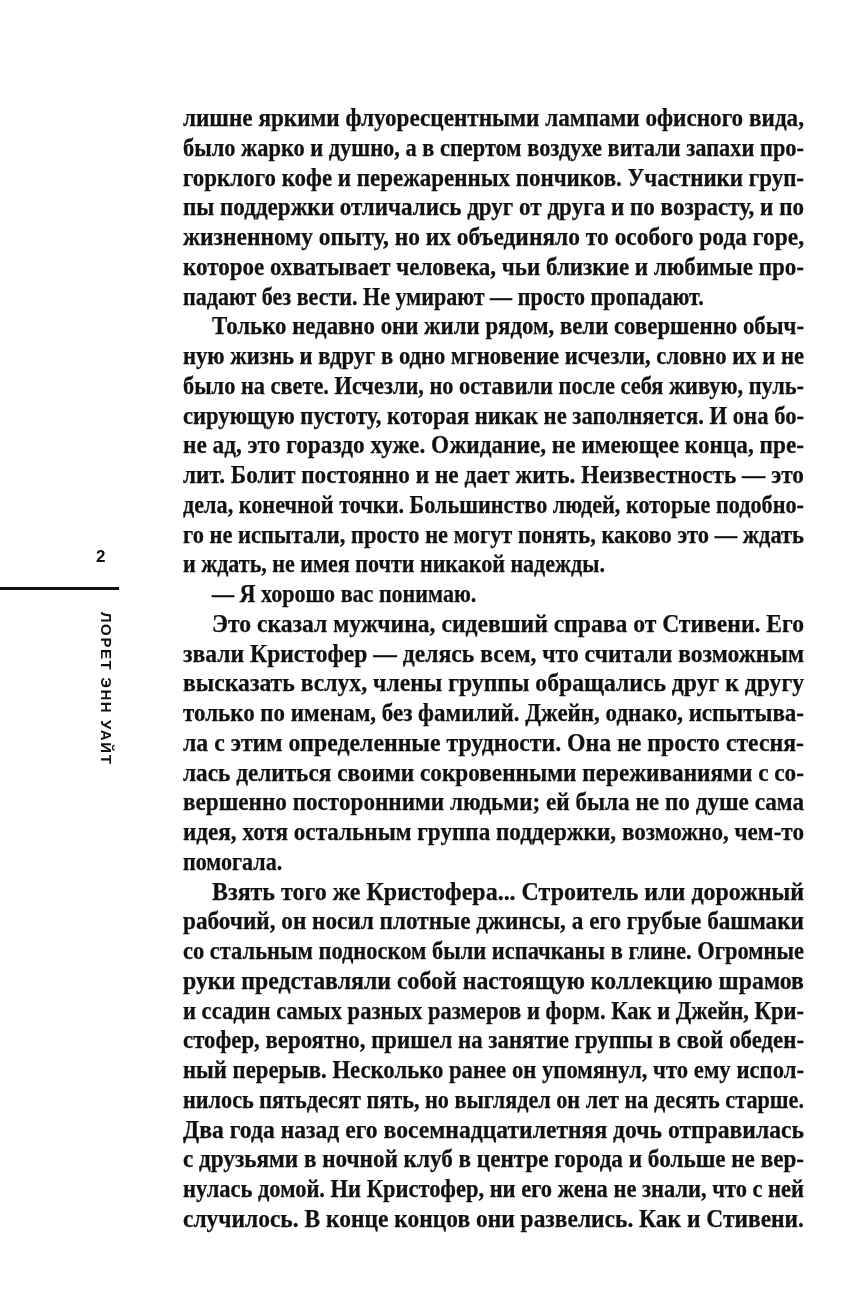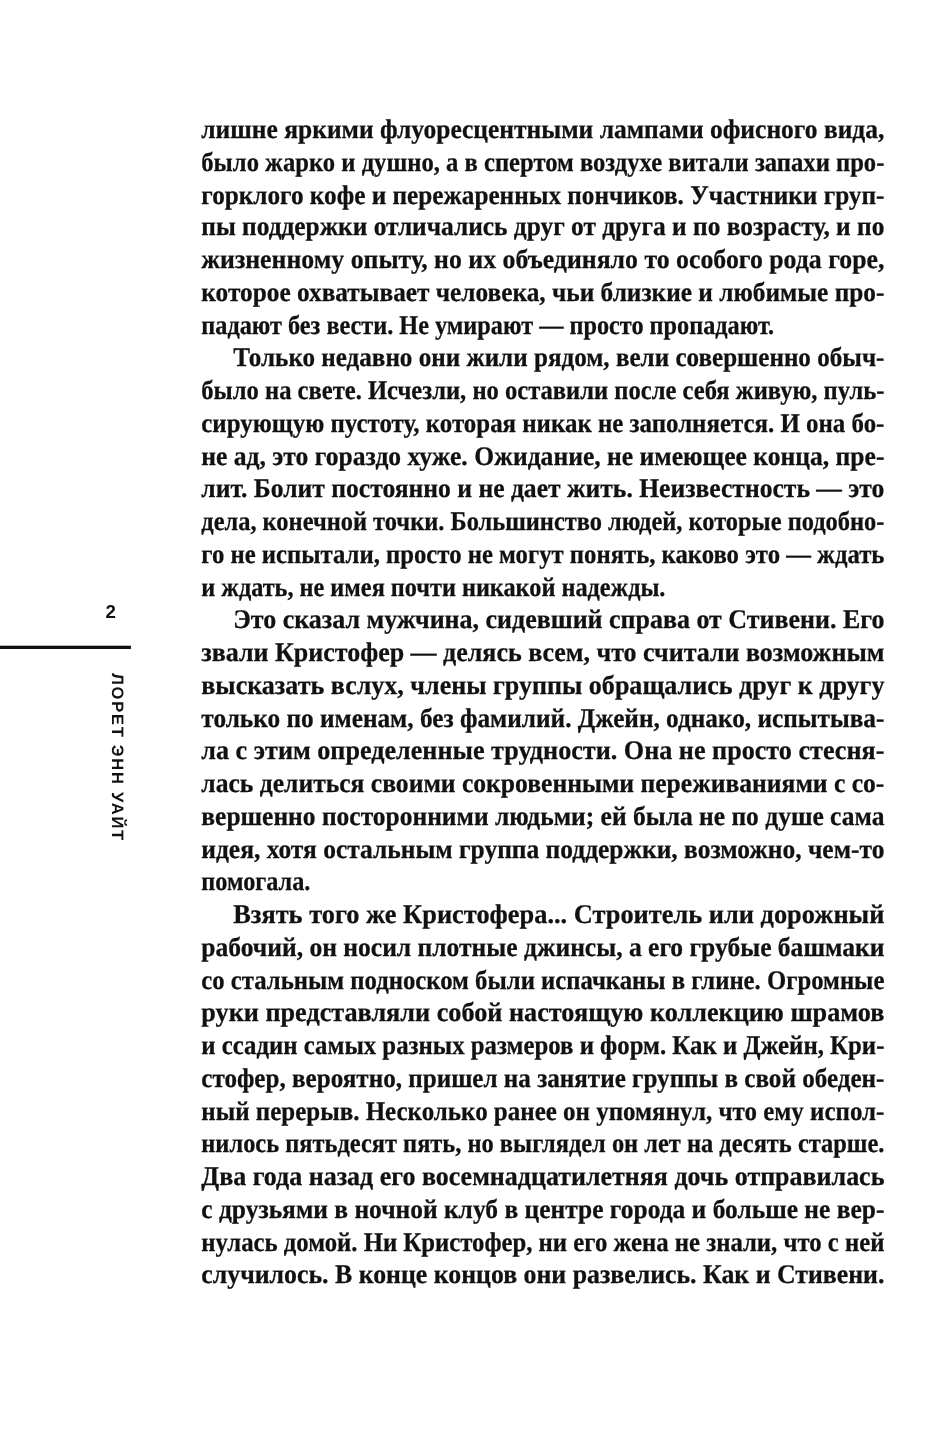--- a/index.html
+++ b/index.html
@@ -96,27 +96,29 @@
 
   <div class="text-block" id="text-block">
       <div class="line"><span class="inner" style="transform: scaleX(0.946331);">лишне яркими флуоресцентными лампами офисного вида,</span></div>
       <div class="line"><span class="inner" style="transform: scaleX(0.913739);">было жарко и душно, а в спертом воздухе витали запахи про-</span></div>
       <div class="line"><span class="inner" style="transform: scaleX(0.936365);">горклого кофе и пережаренных пончиков. Участники груп-</span></div>
       <div class="line"><span class="inner" style="transform: scaleX(0.941622);">пы поддержки отличались друг от друга и по возрасту, и по</span></div>
       <div class="line"><span class="inner" style="transform: scaleX(0.95741);">жизненному опыту, но их объединяло то особого рода горе,</span></div>
       <div class="line"><span class="inner" style="transform: scaleX(0.939419);">которое охватывает человека, чьи близкие и любимые про-</span></div>
       <div class="line"><span class="inner" style="transform: scaleX(0.9);">падают без вести. Не умирают — просто пропадают.</span></div>
       <div class="line indent"><span class="inner" style="transform: scaleX(0.931321);">Только недавно они жили рядом, вели совершенно обыч-</span></div>
+      <div class="line"><span class="inner" style="transform: scaleX(0.924451);">ную жизнь и вдруг в одно мгновение исчезли, словно их и не</span></div>
       <div class="line"><span class="inner" style="transform: scaleX(0.911999);">было на свете. Исчезли, но оставили после себя живую, пуль-</span></div>
       <div class="line"><span class="inner" style="transform: scaleX(0.923785);">сирующую пустоту, которая никак не заполняется. И она бо-</span></div>
       <div class="line"><span class="inner" style="transform: scaleX(0.949292);">не ад, это гораздо хуже. Ожидание, не имеющее конца, пре-</span></div>
       <div class="line"><span class="inner" style="transform: scaleX(0.949609);">лит. Болит постоянно и не дает жить. Неизвестность — это</span></div>
       <div class="line"><span class="inner" style="transform: scaleX(0.906177);">дела, конечной точки. Большинство людей, которые подобно-</span></div>
       <div class="line"><span class="inner" style="transform: scaleX(0.916901);">го не испытали, просто не могут понять, каково это — ждать</span></div>
       <div class="line"><span class="inner" style="transform: scaleX(0.9);">и ждать, не имея почти никакой надежды.</span></div>
+      <div class="line indent"><span class="inner" style="transform: scaleX(0.9);">— Я хорошо вас понимаю.</span></div>
       <div class="line indent"><span class="inner" style="transform: scaleX(0.963556);">Это сказал мужчина, сидевший справа от Стивени. Его</span></div>
       <div class="line"><span class="inner" style="transform: scaleX(0.963771);">звали Кристофер — делясь всем, что считали возможным</span></div>
       <div class="line"><span class="inner" style="transform: scaleX(0.966114);">высказать вслух, члены группы обращались друг к другу</span></div>
       <div class="line"><span class="inner" style="transform: scaleX(0.937668);">только по именам, без фамилий. Джейн, однако, испытыва-</span></div>
       <div class="line"><span class="inner" style="transform: scaleX(0.970384);">ла с этим определенные трудности. Она не просто стесня-</span></div>
       <div class="line"><span class="inner" style="transform: scaleX(0.949519);">лась делиться своими сокровенными переживаниями с со-</span></div>
       <div class="line"><span class="inner" style="transform: scaleX(0.945925);">вершенно посторонними людьми; ей была не по душе сама</span></div>
       <div class="line"><span class="inner" style="transform: scaleX(0.945071);">идея, хотя остальным группа поддержки, возможно, чем-то</span></div>
       <div class="line"><span class="inner" style="transform: scaleX(0.9);">помогала.</span></div>
       <div class="line indent"><span class="inner" style="transform: scaleX(0.978563);">Взять того же Кристофера... Строитель или дорожный</span></div>

